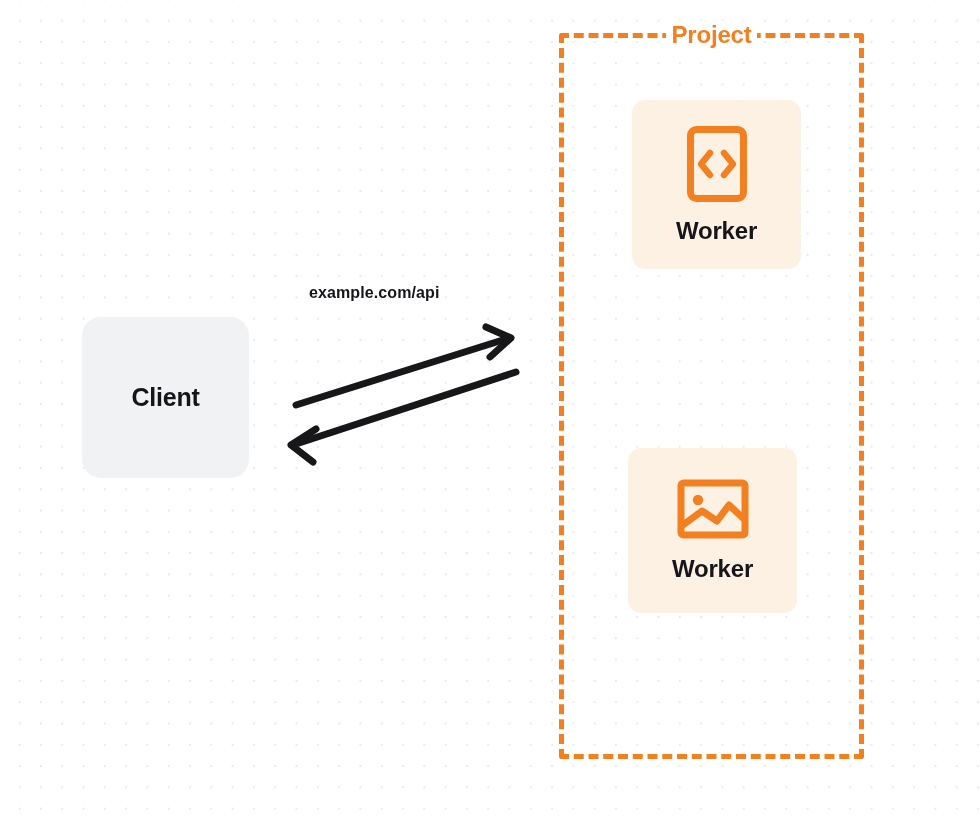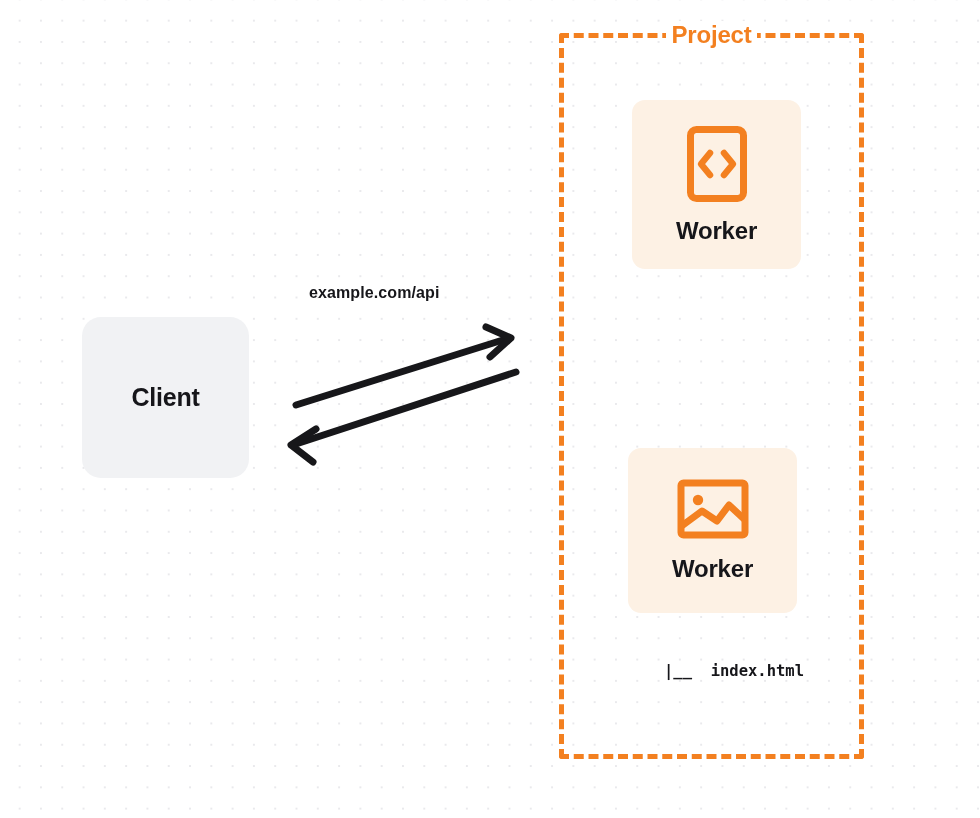--- a/index.html
+++ b/index.html
@@ -148,17 +148,16 @@
   <div class="card card-assets">
     <svg class="card-icon" width="72" height="60" viewBox="0 0 72 60">
       <rect x="4" y="4" width="64" height="52" rx="2.5" ry="2.5" fill="none" stroke="#f38020" stroke-width="7"></rect>
       <circle cx="21" cy="21" r="5.2" fill="#f38020"></circle>
       <polyline points="6,46 25,32 40,42 52,26 67,40" fill="none" stroke="#f38020" stroke-width="7" stroke-linecap="round" stroke-linejoin="round"></polyline>
     </svg>
     <span class="card-label">Worker</span>
   </div>
 
   <div class="file-tree">
-    <div>    |__  index.html</div>
     
   </div>
 
 </div>
 
 </body></html>

